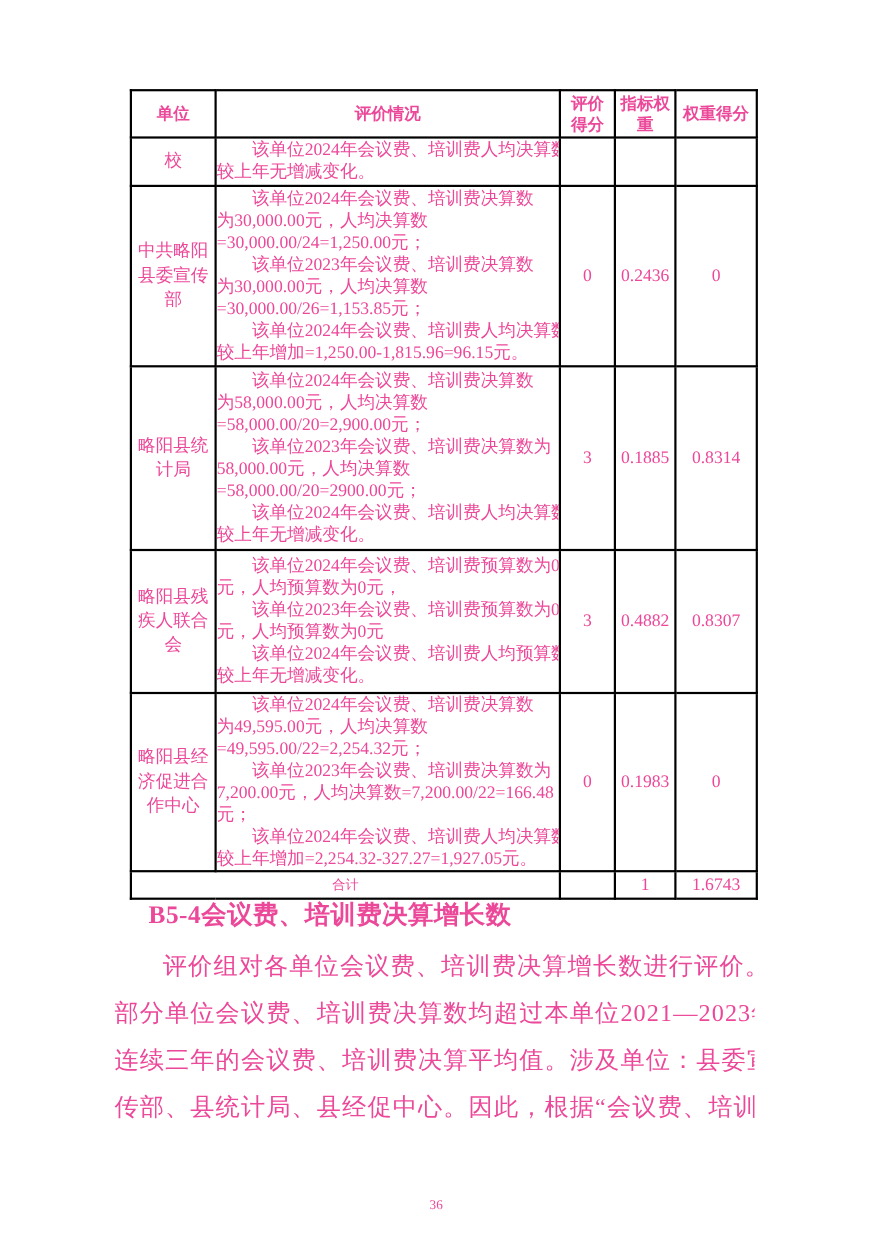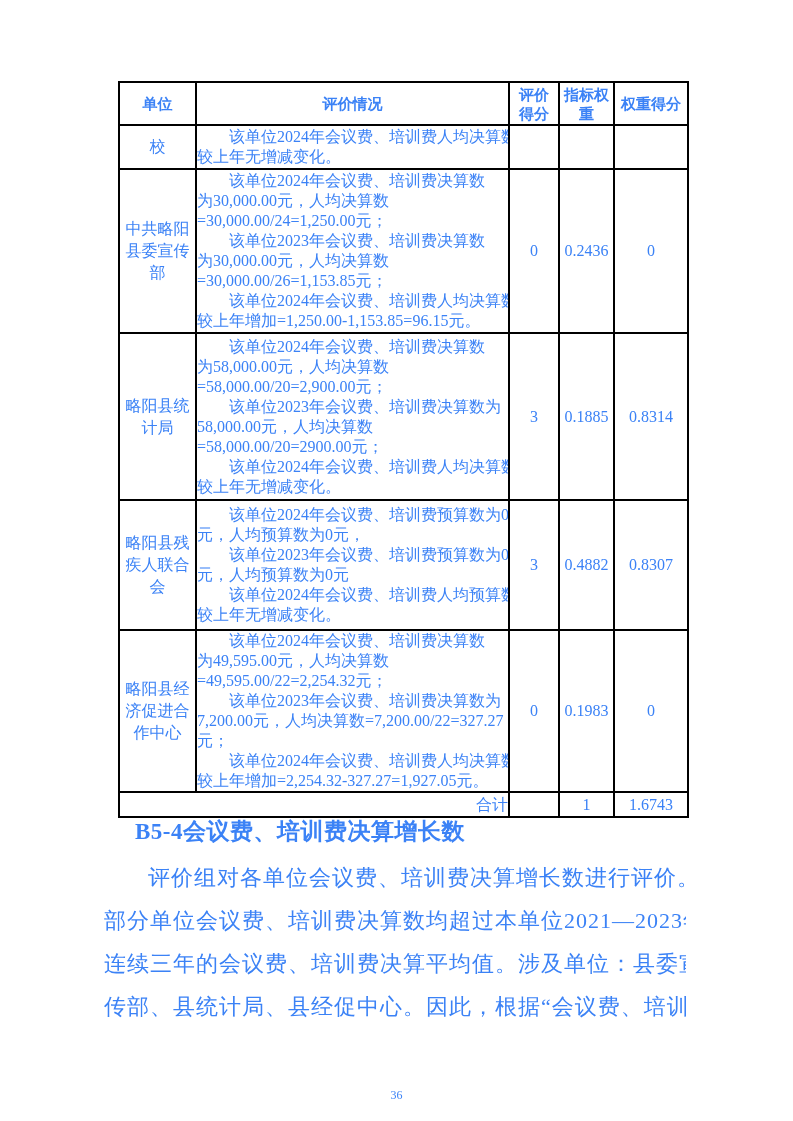--- a/index.html
+++ b/index.html
@@ -1,21 +1,21 @@
 <!DOCTYPE html>
 <html><head>
 <meta charset="utf-8">
 <style>
   html,body{margin:0;padding:0;background:#e8e8e8;}
   .page{
     position:relative;
     width:793px;height:1121px;
     margin:0 auto;
     background:#ffffff;
-    color:#3b82f6;
+    color:#ec4899;
     font-family:"Liberation Serif",serif;
     overflow:hidden;
   }
   
   .doc-table{
     position:absolute;left:118px;top:81px;
     width:569px;
     border-collapse:collapse;
     table-layout:fixed;
   }
@@ -54,22 +54,22 @@
     text-align:center;
     font-size:16px;
   }
   .rh-0{height:44px;}
   .rh-1{height:164px;}
   .rh-2{height:167px;}
   .rh-3{height:130px;}
   .rh-4{height:162px;}
   .total-row td{height:23px;}
   .total-label{
-    text-align:right;
-    font-size:16px;
+    text-align:center;
+    font-size:12px;
     line-height:21px;
   }
   
   .section-heading{
     position:absolute;left:91px;top:816px;
     width:580px;
     padding-left:44px;
     font-weight:bold;
     font-size:23px;
     letter-spacing:0.5px;
@@ -134,21 +134,21 @@
               <div class="line">为30,000.00元，人均决算数</div>
               <div class="line">=30,000.00/24=1,250.00元；</div>
             </div>
             <div class="para">
               <div class="line">该单位2023年会议费、培训费决算数</div>
               <div class="line">为30,000.00元，人均决算数</div>
               <div class="line">=30,000.00/26=1,153.85元；</div>
             </div>
             <div class="para">
               <div class="line">该单位2024年会议费、培训费人均决算数</div>
-              <div class="line">较上年增加=1,250.00-1,153.85=96.15元。</div>
+              <div class="line">较上年增加=1,250.00-1,815.96=96.15元。</div>
             </div>
           </td>
           <td class="score-cell">0</td>
           <td class="score-cell">0.2436</td>
           <td class="score-cell">0</td>
         </tr>
         <tr class="rh-2">
           <td class="unit-cell">略阳县统计局</td>
           <td class="detail-cell">
             <div class="para">
@@ -193,21 +193,21 @@
         <tr class="rh-4">
           <td class="unit-cell">略阳县经济促进合作中心</td>
           <td class="detail-cell">
             <div class="para">
               <div class="line">该单位2024年会议费、培训费决算数</div>
               <div class="line">为49,595.00元，人均决算数</div>
               <div class="line">=49,595.00/22=2,254.32元；</div>
             </div>
             <div class="para">
               <div class="line">该单位2023年会议费、培训费决算数为</div>
-              <div class="line">7,200.00元，人均决算数=7,200.00/22=327.27</div>
+              <div class="line">7,200.00元，人均决算数=7,200.00/22=166.48</div>
               <div class="line">元；</div>
             </div>
             <div class="para">
               <div class="line">该单位2024年会议费、培训费人均决算数</div>
               <div class="line">较上年增加=2,254.32-327.27=1,927.05元。</div>
             </div>
           </td>
           <td class="score-cell">0</td>
           <td class="score-cell">0.1983</td>
           <td class="score-cell">0</td>

